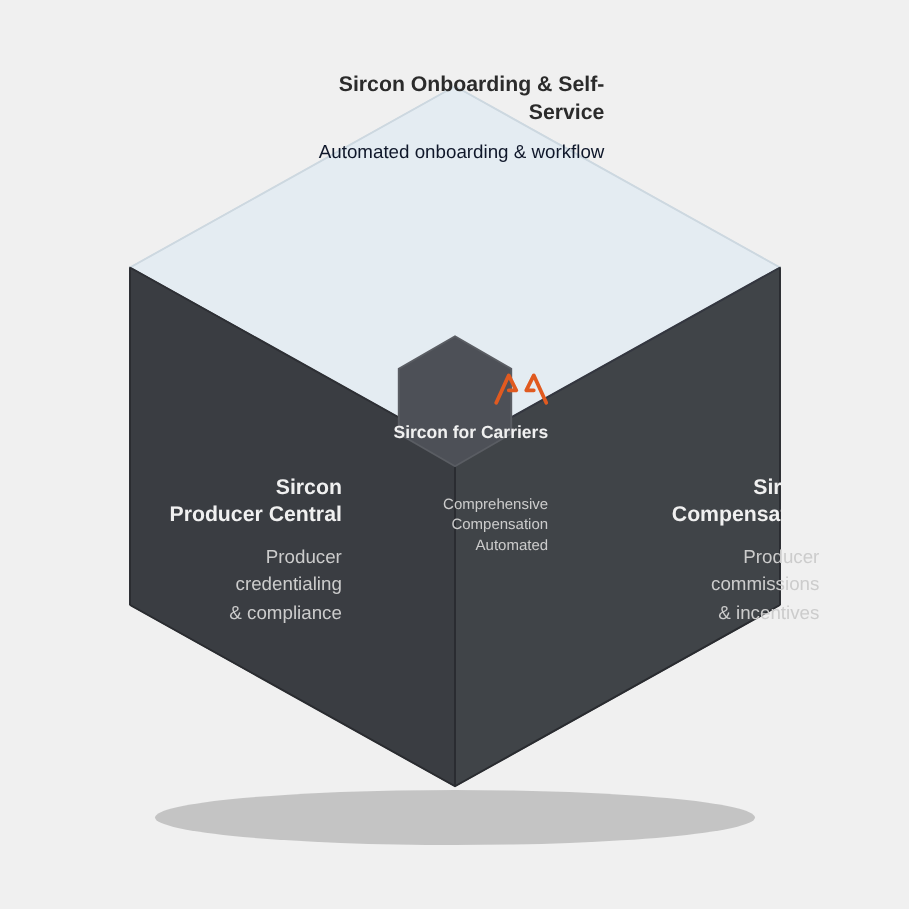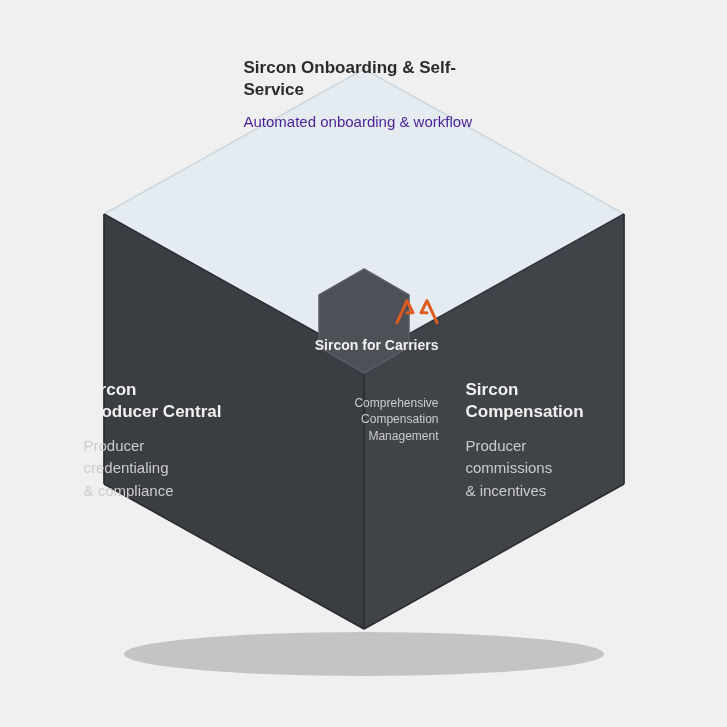--- a/index.html
+++ b/index.html
@@ -22,21 +22,21 @@
 
     
     .cube-svg {
       width: 100%;
       height: 100%;
     }
 
     
     .overlay {
       position: absolute;
-      text-align: left;
+      text-align: right;
       pointer-events: none;
     }
 
     
     .top-face-text {
       top: 18px;
       left: 50%;
       transform: translateX(-50%);
       width: 240px;
     }
@@ -44,21 +44,21 @@
     .top-face-text .title {
       font-weight: 700;
       font-size: 17px;
       color: #2b2b2b;
       line-height: 1.3;
       margin-bottom: 10px;
     }
 
     .top-face-text .subtitle {
       font-size: 15px;
-      color: #4c1d95;
+      color: #0f172a;
       line-height: 1.4;
     }
 
     
     .left-face-text {
       top: 340px;
       left: 30px;
       width: 190px;
     }
 
@@ -192,16 +192,16 @@
 
         <polyline points="2,28 12,6 18,18 12,18" fill="none" stroke="#e05a20" stroke-width="3" stroke-linejoin="round" stroke-linecap="round"></polyline>
 
         <polyline points="42,28 32,6 26,18 32,18" fill="none" stroke="#e05a20" stroke-width="3" stroke-linejoin="round" stroke-linecap="round"></polyline>
       </svg>
     </div>
     <div class="hex-title">Sircon for Carriers</div>
     <div class="hex-subtitle">
       <span>Comprehensive</span><br>
       <span>Compensation</span><br>
-      <span>Management</span>
+      <span>Automated</span>
     </div>
   </div>
 </div>
 
 </body></html>

